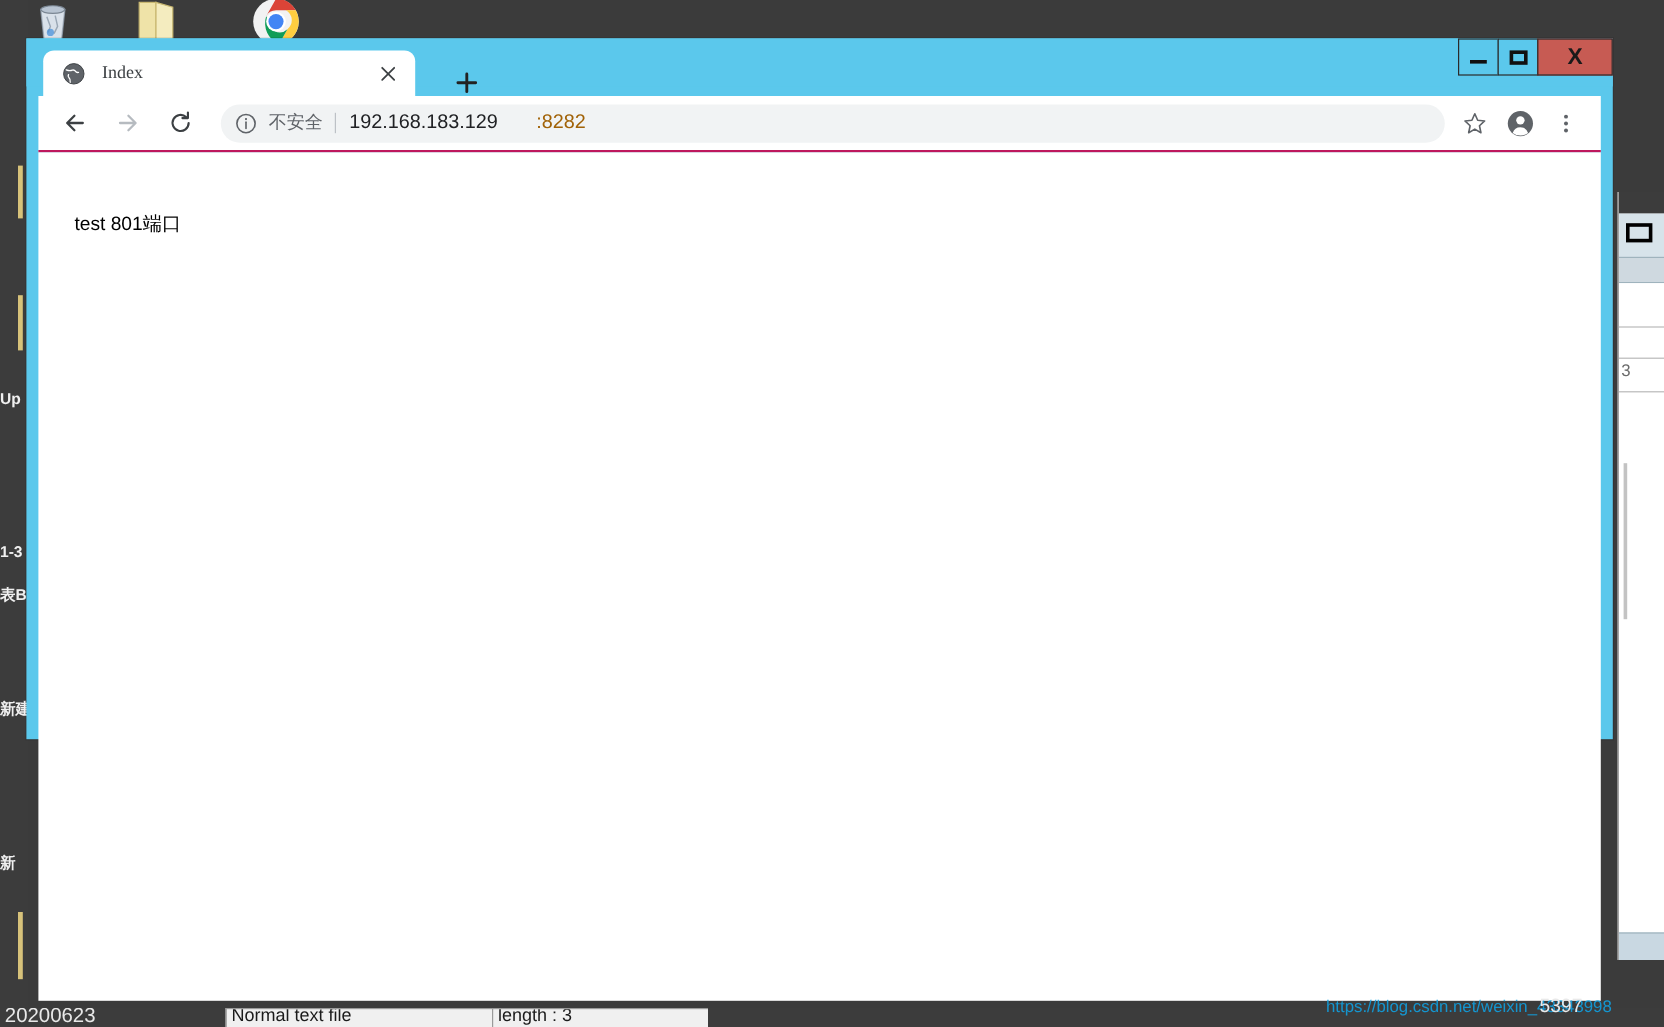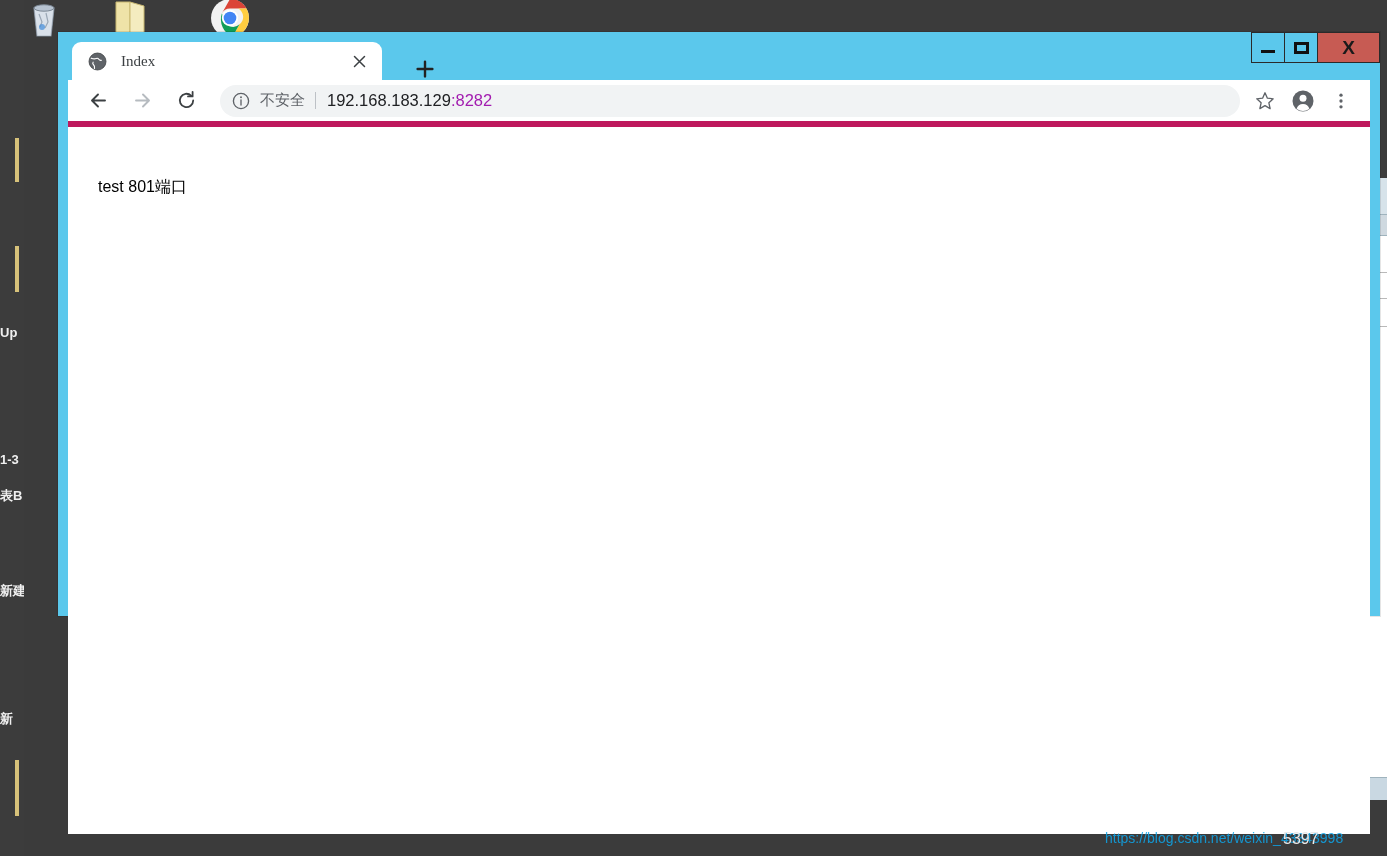--- a/index.html
+++ b/index.html
@@ -152,21 +152,20 @@
     white-space: nowrap;
   }
 
   
   #browser-window {
     position: absolute;
     left: 22px; top: 32px;
     width: 1322px; height: 584px;
     background: #5bc8ec;
     box-shadow: 0 0 0 1px rgba(0,0,0,0.10);
-    margin-left: 36px;
   }
 
   .titlebar {
     position: relative;
     height: 40px;
     background: #5bc8ec;
   }
 
   
   .tab {
@@ -248,21 +247,21 @@
   }
 
   
   .toolbar {
     position: absolute;
     left: 10px; top: 48px;
     width: 1302px; height: 47px;
     background: #ffffff;
     display: flex;
     align-items: center;
-    border-bottom: 6px solid #be185d;
+    border-bottom: 2px solid #be185d;
     box-sizing: border-box;
   }
   .nav-btn {
     width: 36px; height: 36px;
     margin-left: 8px;
     display: flex;
     align-items: center;
     justify-content: center;
     border-radius: 50%;
     cursor: pointer;
@@ -295,21 +294,21 @@
     width: 1px; height: 17px;
     background: #bdc1c6;
     flex: 0 0 auto;
   }
   .url-text {
     margin-left: 11px;
     font-size: 16.5px;
     color: #202124;
     white-space: nowrap;
   }
-  .url-text .port { color: #a21caf; }
+  .url-text .port { color: #a16207; padding-left: 32px; }
 
   .tb-icon {
     width: 34px; height: 34px;
     margin-right: 4px;
     display: flex;
     align-items: center;
     justify-content: center;
     border-radius: 50%;
     cursor: pointer;
     flex: 0 0 auto;
@@ -408,20 +407,29 @@
     <div class="rw-body">
       <div class="rw-line" style="top:36px;"></div>
       <div class="rw-line" style="top:62px;"></div>
       <div class="rw-num" style="top:64px;">3</div>
       <div class="rw-line" style="top:90px;"></div>
       <div class="rw-scroll"></div>
     </div>
     <div class="rw-bottom-strip"></div>
   </div>
 
+  <div class="bottom-strip">
+    <div class="bs-text" style="left:4px;">20200623</div>
+    <div class="bs-panel" style="left:188px; width:222px;">
+      <span>Normal text file</span>
+    </div>
+    <div class="bs-panel" style="left:410px; width:180px;">
+      <span>length : 3</span>
+    </div>
+  </div>
 
   <div id="browser-window">
 
     <div class="titlebar">
 
       <div class="tab">
         <span class="tab-favicon">
           <svg width="19" height="19" viewBox="0 0 19 19">
             <circle cx="9.5" cy="9.5" r="8.5" fill="#5f6368"></circle>
             <path d="M3.2 6.2 q3 1.2 5 0.3 q1.6 -0.7 2.6 0.8 q0.9 1.4 2.6 1 M6.5 16.6 q0.4 -2.6 -1 -3.8 q-1.3 -1.1 -0.4 -2.6" stroke="#ffffff" stroke-width="1.15" fill="none" stroke-linecap="round"></path>

